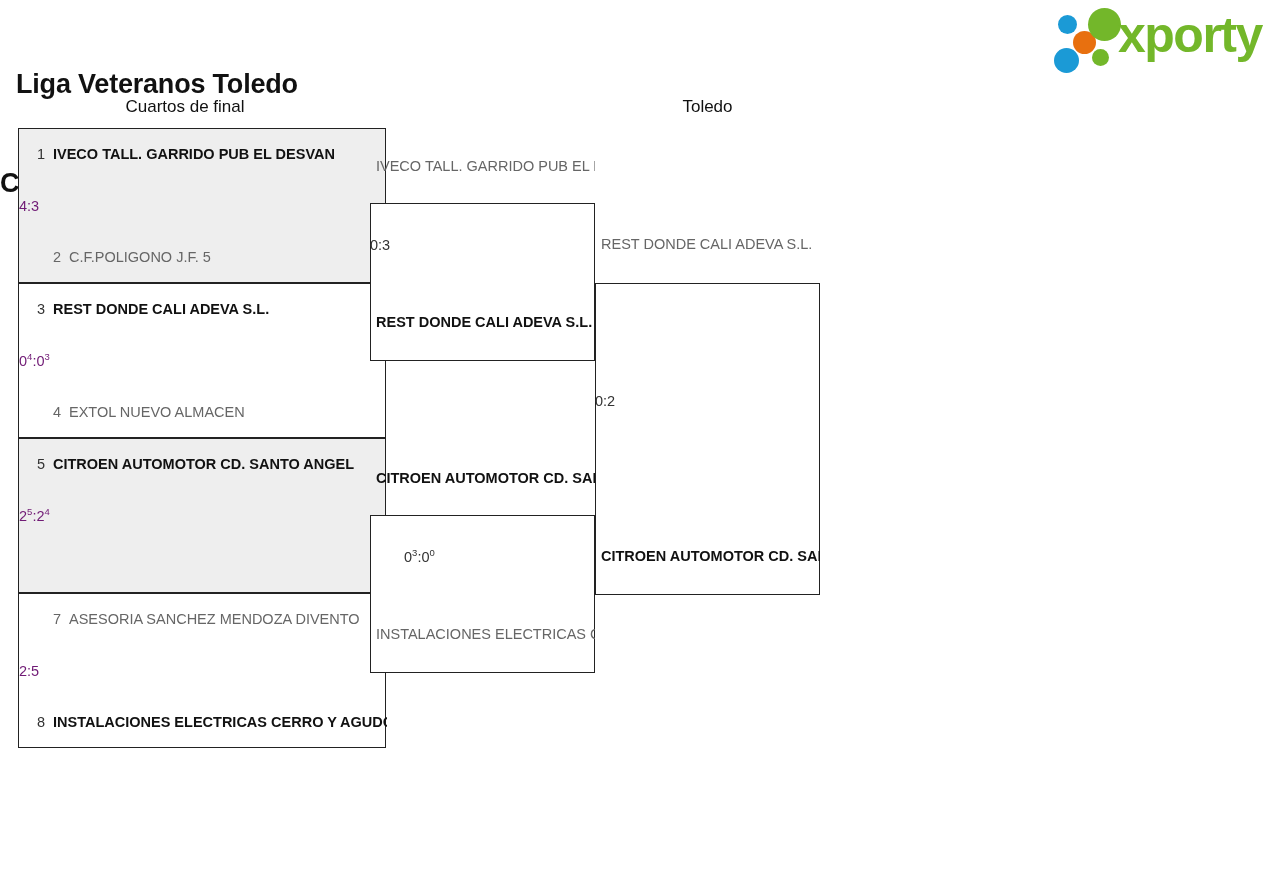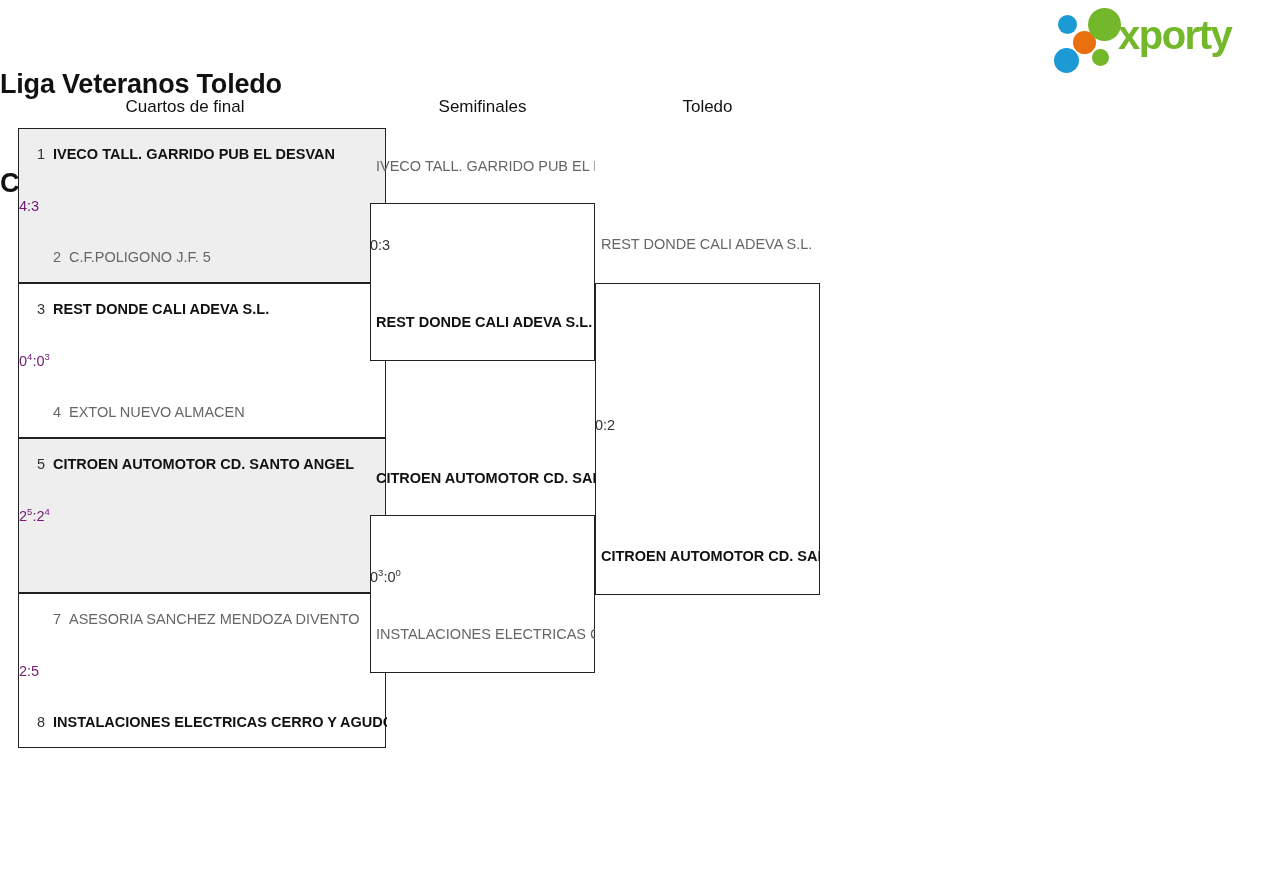--- a/index.html
+++ b/index.html
@@ -10,34 +10,34 @@
     -webkit-font-smoothing:antialiased;
   }
   .page{position:relative;width:1280px;height:883px;}
 
   
   .title{
     position:absolute;left:0px;top:2px;
     font-size:27px;line-height:33px;font-weight:700;color:#111;
     letter-spacing:-0.2px;white-space:pre;
   }
-  .title .l1{display:block;}
+  .title .l1{display:block;margin-left:16px;}
   .title .l2{display:block;}
 
   .logo{position:absolute;left:1050px;top:5px;width:228px;height:62px;}
   .logo-dots{position:absolute;left:0px;top:0px;width:66px;height:58px;}
   .dot{position:absolute;border-radius:50%;}
   .d-blue-top{left:8px;top:10px;width:19px;height:19px;background:#1b9ad6;}
   .d-orange{left:23px;top:26px;width:23px;height:23px;background:#e8700f;}
   .d-blue-bot{left:4px;top:43px;width:25px;height:25px;background:#1b9ad6;}
   .d-green-big{left:38px;top:3px;width:33px;height:33px;background:#73b72a;}
   .d-green-small{left:42px;top:44px;width:17px;height:17px;background:#73b72a;}
   .logo-word{
     position:absolute;left:68px;top:1px;
-    font-size:40px;line-height:58px;font-weight:700;color:#73b72a;
+    font-size:50px;line-height:58px;font-weight:700;color:#73b72a;
     letter-spacing:-1.5px;
   }
 
   
   .round-head{
     position:absolute;font-size:17px;line-height:22px;
     color:#111;text-align:center;white-space:nowrap;font-weight:400;
   }
   #rh0{left:0px;  top:96px;width:370px;}
   #rh1{left:370px;top:96px;width:225px;}
@@ -96,26 +96,26 @@
 
   
   #sf0-box{left:370px;top:203px;width:225px;height:158px;}
   #sf0-top{left:376px;top:156px;width:219px;}
   #sf0-bot{left:376px;top:312px;width:219px;}
   #sf0-score{left:370px;top:235px;width:223px;}
   
   #sf1-box{left:370px;top:515px;width:225px;height:158px;}
   #sf1-top{left:376px;top:468px;width:219px;}
   #sf1-bot{left:376px;top:624px;width:219px;}
-  #sf1-score{left:370px;top:567px;width:223px;}
+  #sf1-score{left:370px;top:547px;width:223px;padding-left:34px;}
   
   #f0-box{left:595px;top:283px;width:225px;height:312px;}
   #f0-top{left:601px;top:234px;width:219px;}
   #f0-bot{left:601px;top:546px;width:219px;}
-  #f0-score{left:595px;top:391px;width:242px;margin-top:24px;}
+  #f0-score{left:595px;top:391px;width:242px;}
 </style>
 </head>
 <body>
 
 <div class="page">
 
   <div class="title">
     <span class="l1">Liga Veteranos Toledo</span>
     <span class="l2">CUADRO FINAL. COPA</span>
   </div>
@@ -125,21 +125,20 @@
       <span class="dot d-blue-top"></span>
       <span class="dot d-orange"></span>
       <span class="dot d-blue-bot"></span>
       <span class="dot d-green-big"></span>
       <span class="dot d-green-small"></span>
     </div>
     <div class="logo-word">xporty</div>
   </div>
 
   <div class="round-head" id="rh0">Cuartos de final</div>
-  <div class="round-head" id="rh1">Semifinales</div>
   <div class="round-head" id="rh2">Toledo</div>
 
   <div class="bracket">
 
     <div class="qf-box shaded" style="top:0px;">
       <div class="team win top">
         <span class="seed">1</span><span>IVECO TALL. GARRIDO PUB EL DESVAN</span>
       </div>
       <div class="score">
         <span>4</span><sup></sup>:<span>3</span><sup></sup>

